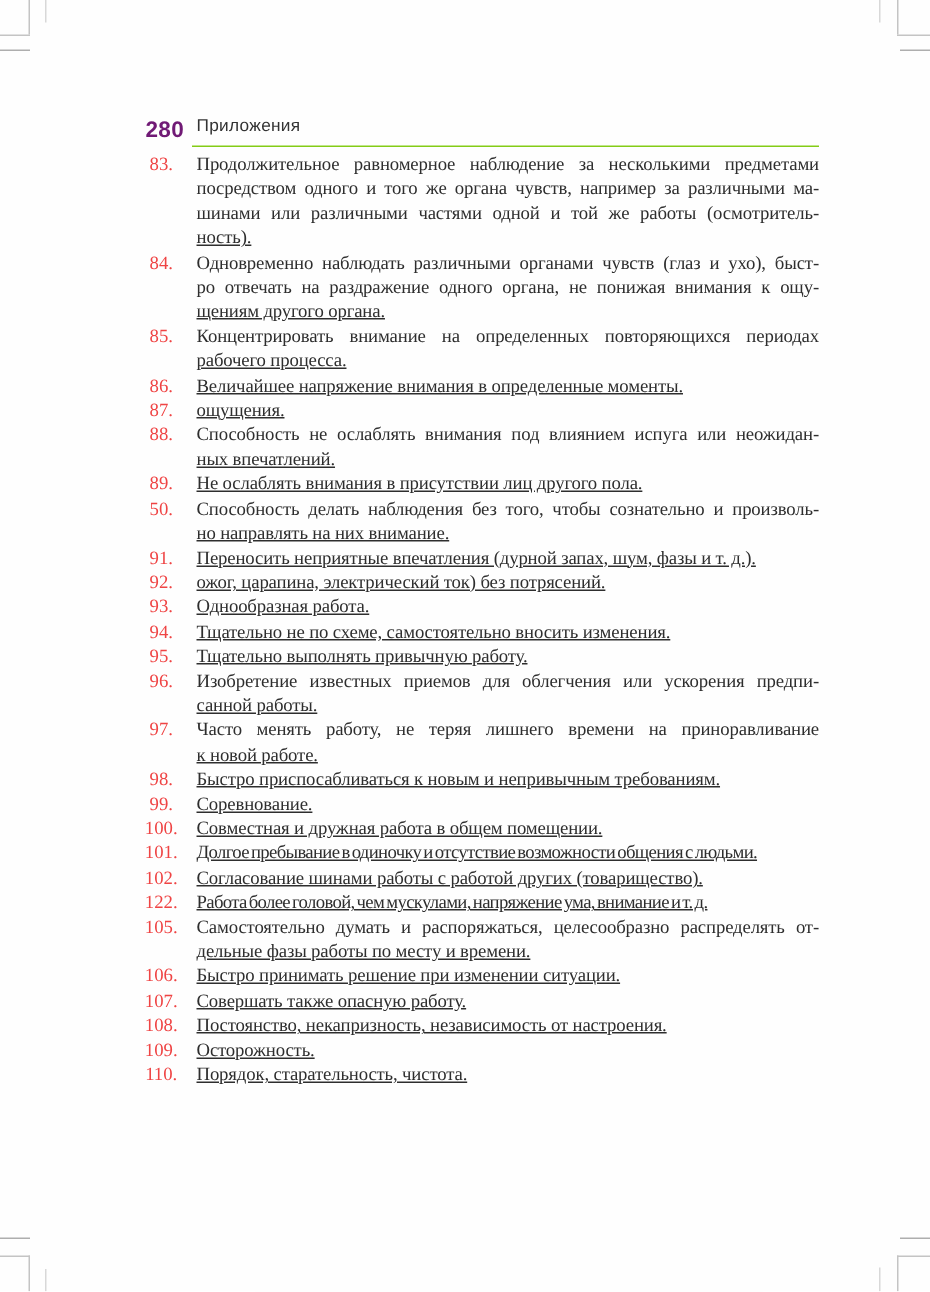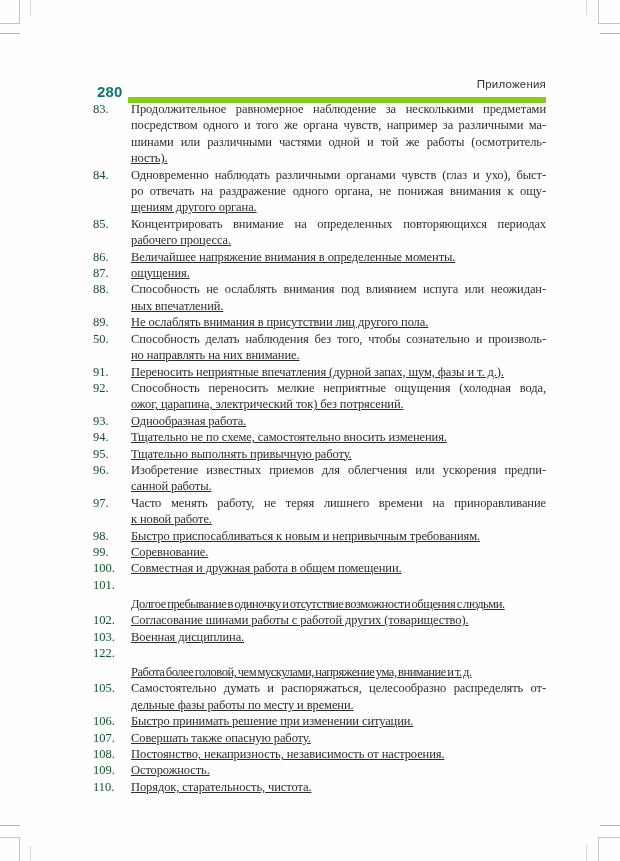--- a/index.html
+++ b/index.html
@@ -19,50 +19,49 @@
 
   
   .header {
     position: absolute;
     left: 97px; top: 74px; width: 449px;
     display: flex; align-items: flex-end;
     font-family: "Liberation Sans", sans-serif;
   }
   .pagenum {
     width: 25px;
-    font-size: 15px; font-weight: bold; color: #0f766e;
+    font-size: 15px; font-weight: bold; color: #701a75;
     padding-bottom: 3px; letter-spacing: 0.2px;
   }
   .headrule {
     flex: 1;
     margin-left: 6px;
-    border-bottom: 6px solid #84cc16;
+    border-bottom: 1px solid #84cc16;
     padding: 0 0 5px 3px;
-    text-align: right;
   }
   .headtitle {
     font-size: 11.5px; color: #333333; letter-spacing: 0.2px;
   }
 
   
   .list {
     position: absolute;
     left: 93px; top: 101px; width: 453px;
     font-size: 12.5px; line-height: 16.4px;
   }
   .item { display: flex; }
   .num {
     width: 29px; margin-right: 9px;
-    text-align: left; flex: none;
-    color: #14532d;
+    text-align: center; flex: none;
+    color: #ef4444;
   }
   .text { flex: 1; min-width: 0; letter-spacing: -0.1px; }
   .text .jline { text-align: justify; text-align-last: justify; }
   .text .lline { white-space: nowrap; text-decoration: underline; }
-  .text.tight .lline { letter-spacing: -0.45px; word-spacing: -1.3px; margin-top: 19px; }
+  .text.tight .lline { letter-spacing: -0.45px; word-spacing: -1.3px; }
 </style>
 </head>
 <body>
 
 <div class="page">
 
   <div>
     <div class="mark" style="left:19px;top:0;width:1px;height:23px;"></div>
     <div class="mark" style="left:0;top:23px;width:20px;height:1px;"></div>
     <div class="mark light" style="left:30px;top:0;width:1px;height:15px;"></div>
@@ -153,21 +152,20 @@
       </div>
       <div class="item">
         <div class="num">91.</div>
         <div class="text">
           <div class="lline">Переносить неприятные впечатления (дурной запах, шум, фазы и т. д.).</div>
         </div>
       </div>
       <div class="item">
         <div class="num">92.</div>
         <div class="text">
-          <div class="jline">Способность переносить мелкие неприятные ощущения (холодная вода,</div>
           <div class="lline">ожог, царапина, электрический ток) без потрясений.</div>
         </div>
       </div>
       <div class="item">
         <div class="num">93.</div>
         <div class="text">
           <div class="lline">Однообразная работа.</div>
         </div>
       </div>
       <div class="item">
@@ -220,26 +218,20 @@
           <div class="lline">Долгое пребывание в одиночку и отсутствие возможности общения с людьми.</div>
         </div>
       </div>
       <div class="item">
         <div class="num">102.</div>
         <div class="text">
           <div class="lline">Согласование шинами работы с работой других (товарищество).</div>
         </div>
       </div>
       <div class="item">
-        <div class="num">103.</div>
-        <div class="text">
-          <div class="lline">Военная дисциплина.</div>
-        </div>
-      </div>
-      <div class="item">
         <div class="num">122.</div>
         <div class="text tight">
           <div class="lline">Работа более головой, чем мускулами, напряжение ума, внимание и т. д.</div>
         </div>
       </div>
       <div class="item">
         <div class="num">105.</div>
         <div class="text">
           <div class="jline">Самостоятельно думать и распоряжаться, целесообразно распределять от-</div>
           <div class="lline">дельные фазы работы по месту и времени.</div>

